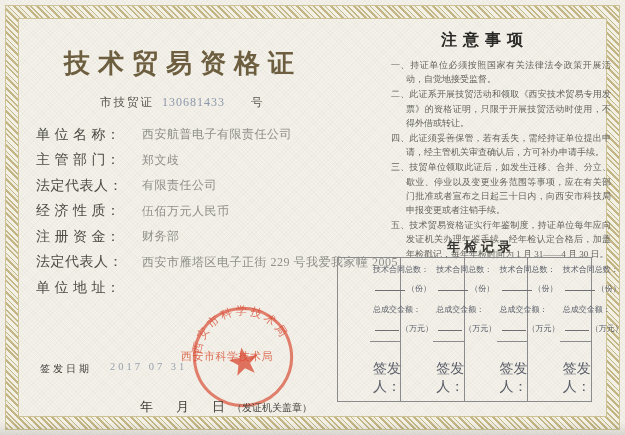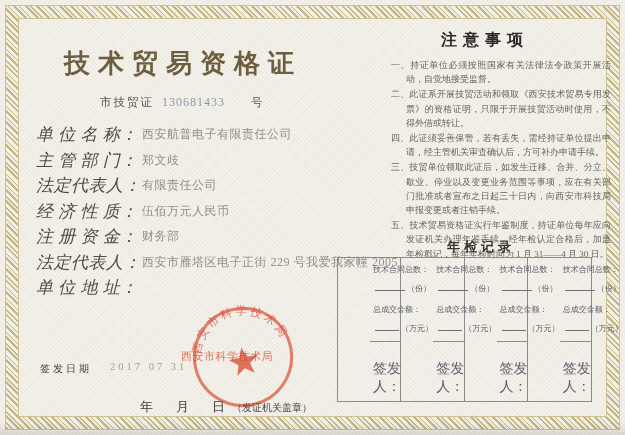--- a/index.html
+++ b/index.html
@@ -19,21 +19,21 @@
   .lace::after{content:'';position:absolute;inset:0;border:1px solid #cdc296;}
   .abs{position:absolute;}
   
   .title{left:50px;top:46px;width:266px;text-align:center;font-size:26px;font-weight:700;
     letter-spacing:8px;color:#6c5e3f;}
   .cert-no{left:100px;top:95px;font-size:11.5px;color:#55534e;letter-spacing:2px;white-space:nowrap;}
   .cert-no .num{font-size:12px;color:#8d97aa;letter-spacing:1px;margin:0 8px;}
   .cert-no .suf{margin-left:18px;}
   .fields{left:36px;top:122px;width:300px;}
   .field-row{height:25.5px;display:flex;align-items:center;}
-  .f-label{width:106px;flex:none;font-size:17px;color:#4d4b46;letter-spacing:0.5px;white-space:nowrap;font-style:italic;}
+  .f-label{width:106px;flex:none;font-size:14px;color:#4d4b46;letter-spacing:0.5px;white-space:nowrap;}
   .f-value{font-size:12px;color:#8f8e89;letter-spacing:0.5px;white-space:nowrap;}
   .date-stamp{left:110px;top:331px;font-size:10.5px;color:#98a1ab;letter-spacing:3px;margin-top:30px;}
   .seal-h-text{left:181px;top:349px;font-size:11px;color:#dc5f45;letter-spacing:0.5px;opacity:.9;white-space:nowrap;}
   .seal{left:190px;top:304px;width:106px;height:106px;transform:rotate(-10deg);opacity:.92;}
   .issue-label{left:40px;top:362px;font-size:10px;color:#3e3c38;letter-spacing:3px;}
   .sign-line{left:140px;top:362px;white-space:nowrap;margin-top:35px;}
   .sign-line .ymd{font-size:13px;color:#403e3a;letter-spacing:5px;}
   .sign-line .note{font-size:10px;color:#45433f;margin-left:2px;}
   
   .notices-title{left:368px;top:30px;width:234px;text-align:center;font-size:16px;font-weight:700;

